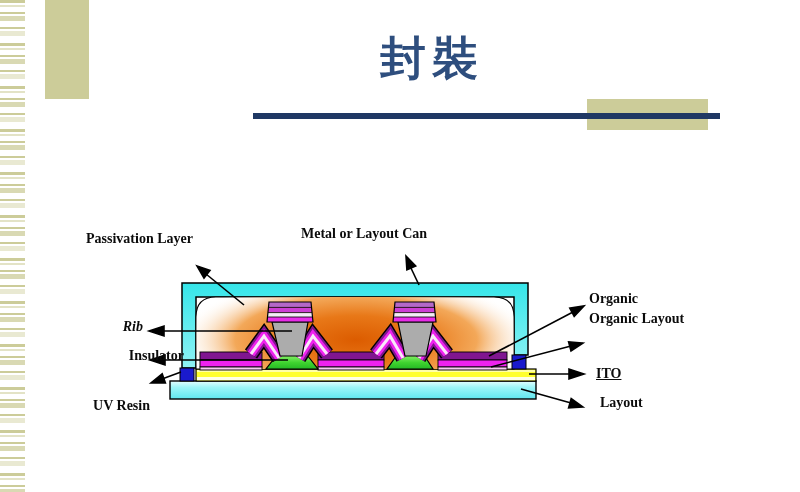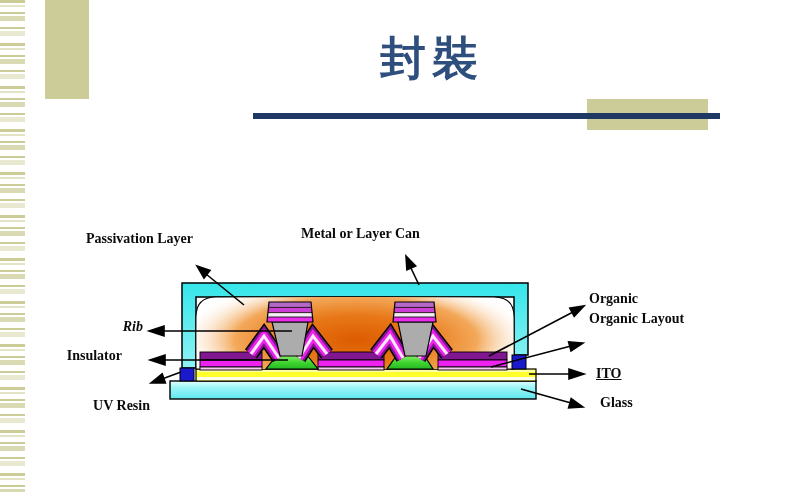--- a/index.html
+++ b/index.html
@@ -39,21 +39,21 @@
   .rule-navy{
     position:absolute; left:253px; top:113px; width:467px; height:6px; background:#1f3864;
   }
   svg.diagram{position:absolute; left:0; top:0; width:800px; height:492px;}
   .lbl{
     position:absolute; font-weight:bold; font-size:14px; color:#0b0b0b; white-space:nowrap;
   }
   #lbl-passivation{left:86px;  top:231px;}
   #lbl-metalcan  {left:301px; top:226px;}
   #lbl-rib       {right:657px; top:319px;font-style:italic;}
-  #lbl-insulator {right:678px; top:348px;}
+  #lbl-insulator {right:616px; top:348px;}
   #lbl-uvresin   {right:650px; top:377px;margin-top:21px;}
   #lbl-cathode   {left:589px; top:291px;}
   #lbl-organic   {left:589px; top:311px;}
   #lbl-ito       {left:596px; top:366px;text-decoration:underline;}
   #lbl-glass     {left:600px; top:395px;}
 </style>
 </head>
 <body>
 
 <div class="slide">
@@ -222,22 +222,22 @@
           <polygon points="584,374 569,369.2 569,378.8"></polygon>
         </g>
       <g>
           <line x1="521" y1="389" x2="571" y2="403"></line>
           <polygon points="583,407 568.6,407.8 571.2,398.6"></polygon>
         </g>
     </g>
   </svg>
 
   <div class="lbl" id="lbl-passivation">Passivation Layer</div>
-  <div class="lbl" id="lbl-metalcan">Metal or Layer Can</div>
+  <div class="lbl" id="lbl-metalcan">Metal or Layout Can</div>
   <div class="lbl" id="lbl-rib">Rib</div>
   <div class="lbl" id="lbl-insulator">Insulator</div>
   <div class="lbl" id="lbl-uvresin">UV Resin</div>
   <div class="lbl" id="lbl-cathode">Organic</div>
   <div class="lbl" id="lbl-organic">Organic Layout</div>
   <div class="lbl" id="lbl-ito">ITO</div>
-  <div class="lbl" id="lbl-glass">Glass</div>
+  <div class="lbl" id="lbl-glass">Layout</div>
 
 </div>
 
 </body></html>

